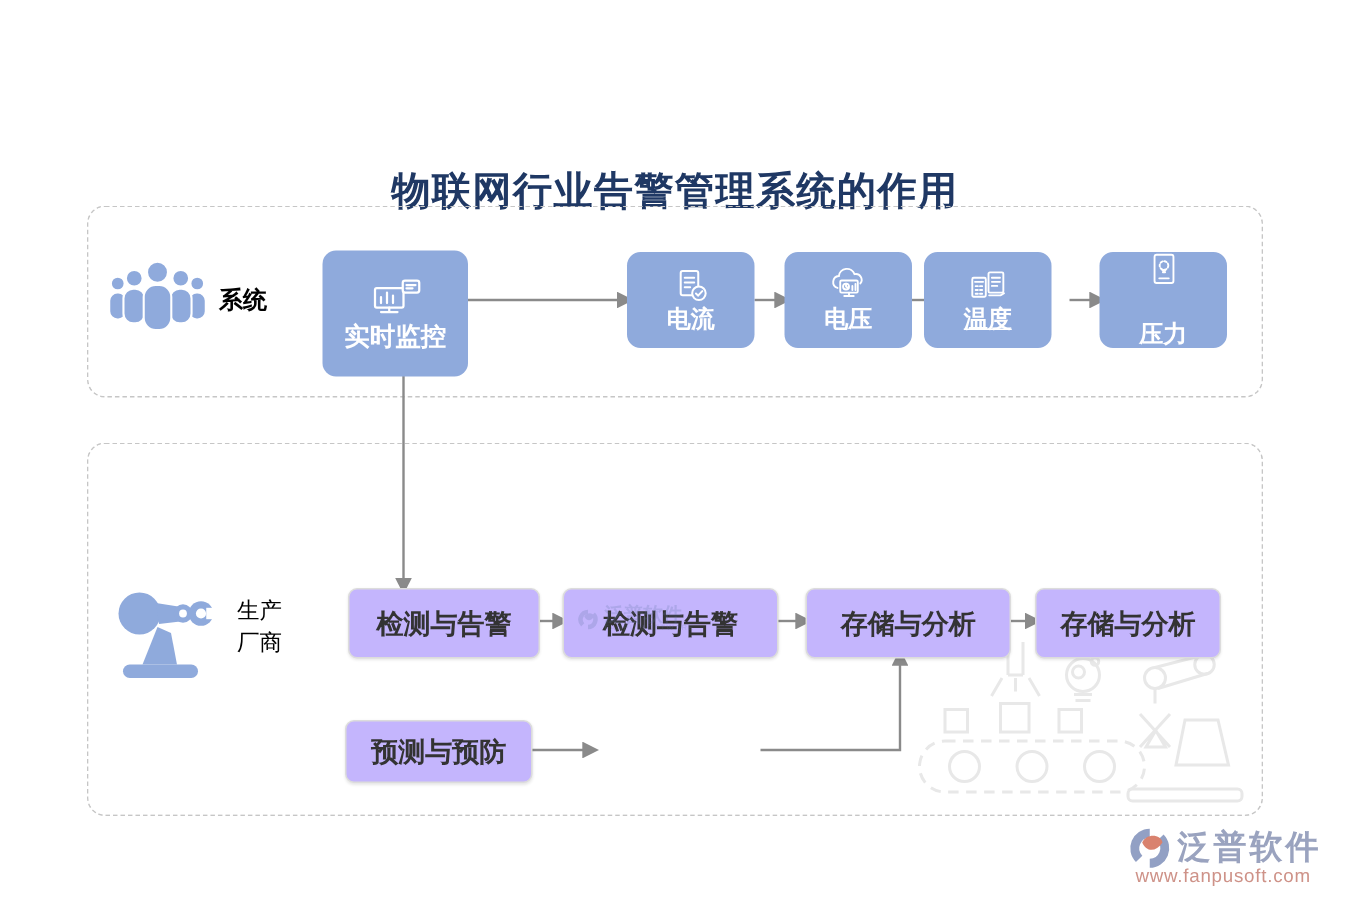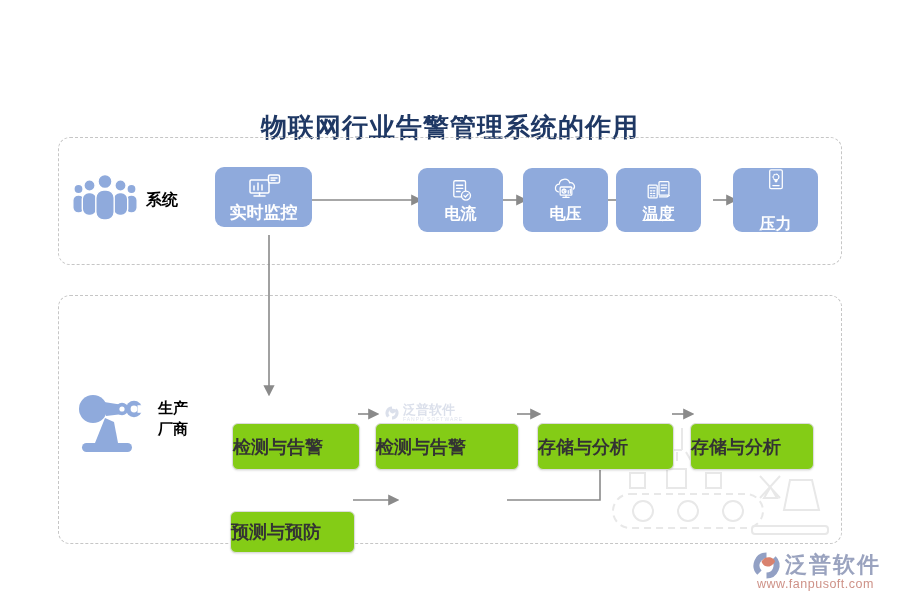--- a/index.html
+++ b/index.html
@@ -8,37 +8,37 @@
 
   .page-title{position:absolute;left:0;top:66px;width:900px;text-align:center;
     font-size:26px;font-weight:700;color:#1F3864;letter-spacing:1px;margin-top:44px;}
 
   .section{position:absolute;border:1px dashed #C6C6C6;border-radius:12px;background:transparent;}
   .section-system{left:58px;top:137px;width:782px;height:126px;}
   .section-manufacturer{left:58px;top:295px;width:782px;height:247px;}
 
   .side-label{position:absolute;color:#000000;font-weight:700;}
   .sys-label{left:146px;top:190px;font-size:16px;}
-  .mfr-label{left:158px;top:397px;font-size:15px;line-height:21px;font-weight:700;}
+  .mfr-label{left:158px;top:397px;font-size:15px;line-height:21px;font-weight:400;}
 
   .icon-block{position:absolute;}
   .people-icon{left:72px;top:172px;}
   .robot-icon{left:76px;top:392px;}
 
   .bluebox{position:absolute;background:#8FAADC;border-radius:9px;color:#fff;
     display:flex;flex-direction:column;align-items:center;justify-content:center;
     gap:1px;z-index:4;font-weight:700;}
   .bluebox .bb-label{line-height:1;}
-  .box-monitor{left:215px;top:167px;width:97px;height:60px;font-size:17px;}
+  .box-monitor{left:215px;top:167px;width:97px;height:84px;font-size:17px;}
   .pb{top:168px;width:85px;height:64px;font-size:16px;}
   .pb1{left:418px;} .pb2{left:523px;} .pb3{left:616px;text-decoration:underline;} .pb4{left:733px;justify-content:space-between;}
 
-  .flowbox{position:absolute;background:#84cc16;border:1px solid #DCDCDC;border-radius:6px;
-    box-shadow:0 1px 2px rgba(0,0,0,0.10);display:flex;align-items:center;
-    font-size:18px;font-weight:700;color:#333;z-index:4;margin-top:31px;}
+  .flowbox{position:absolute;background:#c4b5fd;border:1px solid #DCDCDC;border-radius:6px;
+    box-shadow:0 1px 2px rgba(0,0,0,0.10);display:flex;align-items:center;justify-content:center;
+    font-size:18px;font-weight:700;color:#333;z-index:4;}
   .wb1{left:232px;top:392px;width:126px;height:45px;}
   .wb2{left:375px;top:392px;width:142px;height:45px;}
   .wb3{left:537px;top:392px;width:135px;height:45px;}
   .wb4{left:690px;top:392px;width:122px;height:45px;}
   .wb5{left:230px;top:480px;width:123px;height:40px;}
   .wb6{left:395px;top:480px;width:112px;height:40px;}
 
   .connectors{position:absolute;left:0;top:0;width:900px;height:600px;z-index:3;pointer-events:none;}
 
   .factory-watermark{position:absolute;left:610px;top:428px;z-index:1;}

